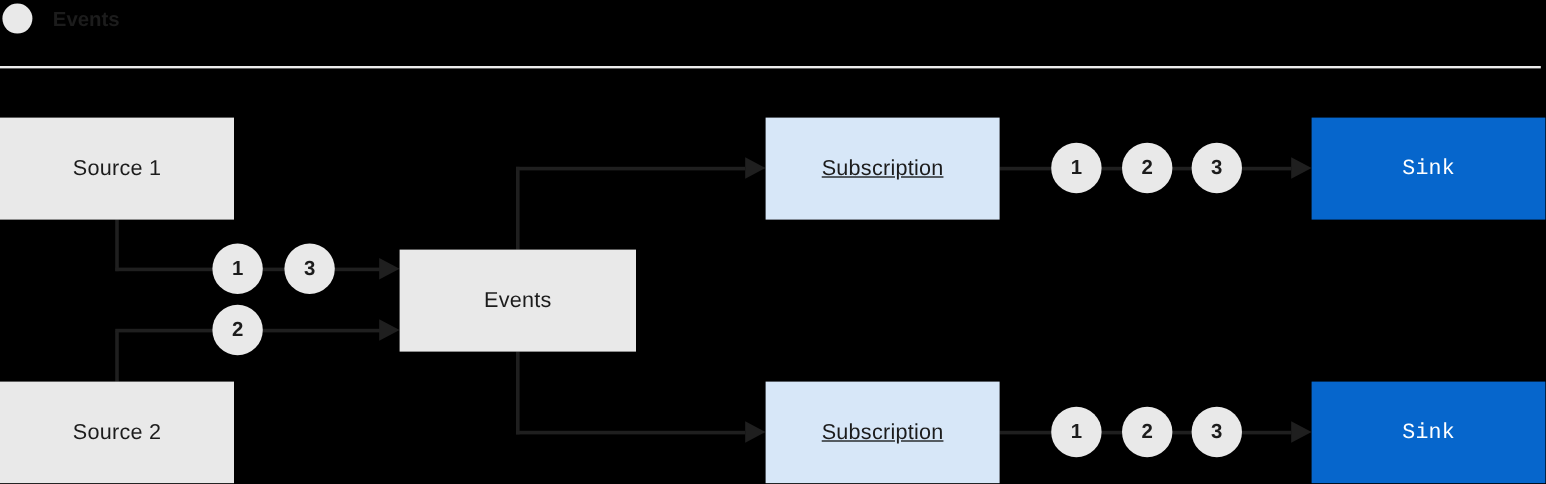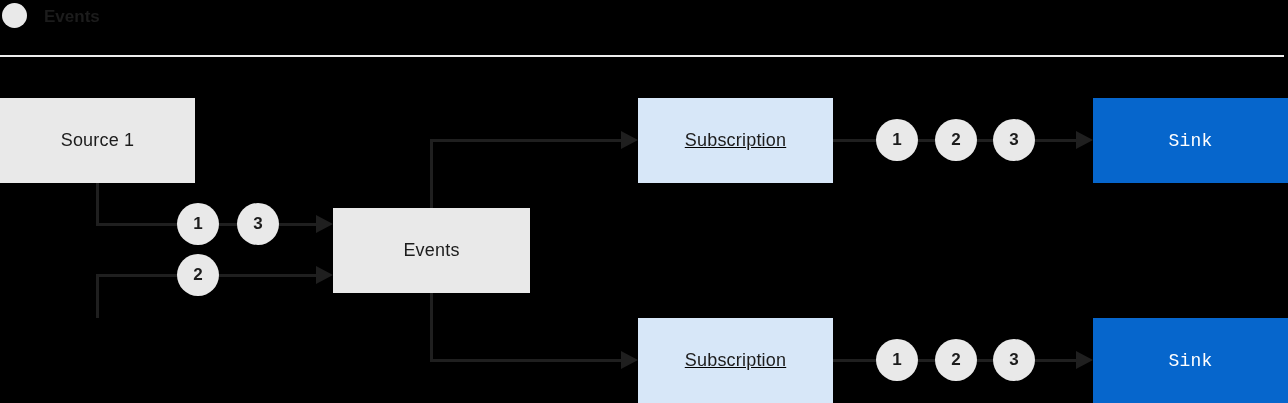--- a/index.html
+++ b/index.html
@@ -104,20 +104,23 @@
   <div class="ev" style="left:935px;top:119px">2</div>
   <div class="ev" style="left:993px;top:119px">3</div>
 
   <div class="ev" style="left:876px;top:339px">1</div>
   <div class="ev" style="left:935px;top:339px">2</div>
   <div class="ev" style="left:993px;top:339px">3</div>
 
   <div class="node gray" style="left:0;top:98px;width:195px">
     <span class="node-label">Source 1</span>
   </div>
+  <div class="node gray" style="left:0;top:318px;width:195px">
+    <span class="node-label">Source 2</span>
+  </div>
   <div class="node gray" style="left:333px;top:208px;width:197px">
     <span class="node-label">Events</span>
   </div>
   <div class="node lblue" style="left:638px;top:98px;width:195px">
     <span class="node-label">Subscription</span>
   </div>
   <div class="node lblue" style="left:638px;top:318px;width:195px">
     <span class="node-label">Subscription</span>
   </div>
   <div class="node blue" style="left:1093px;top:98px;width:195px">

